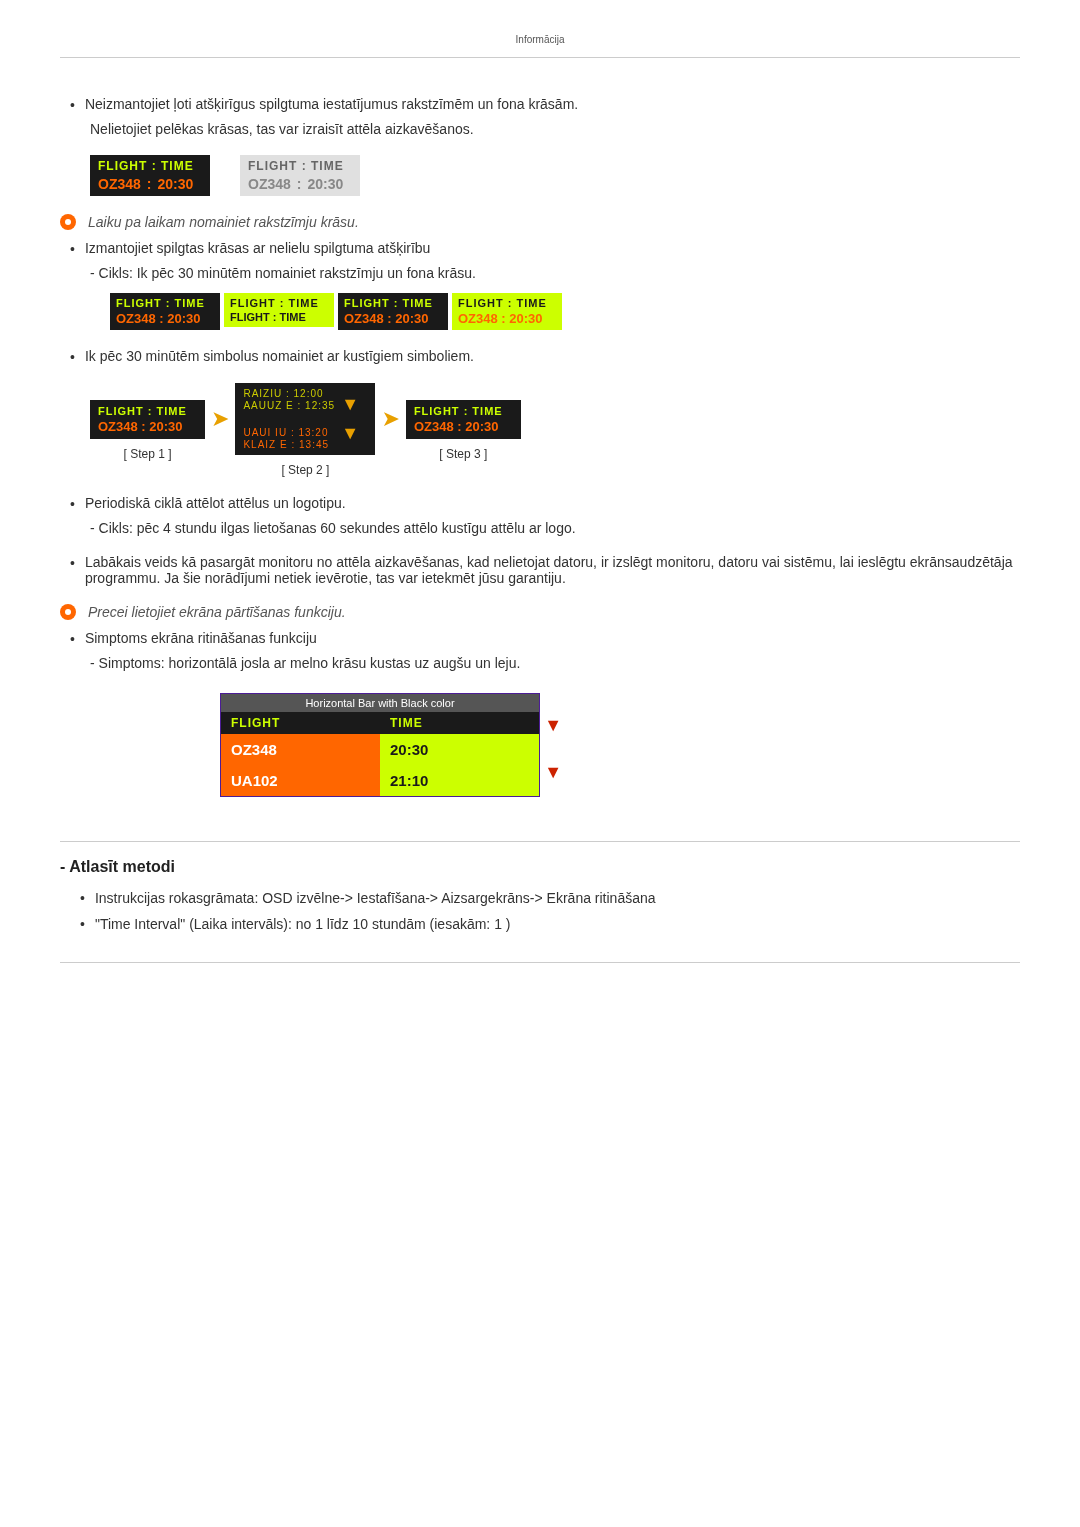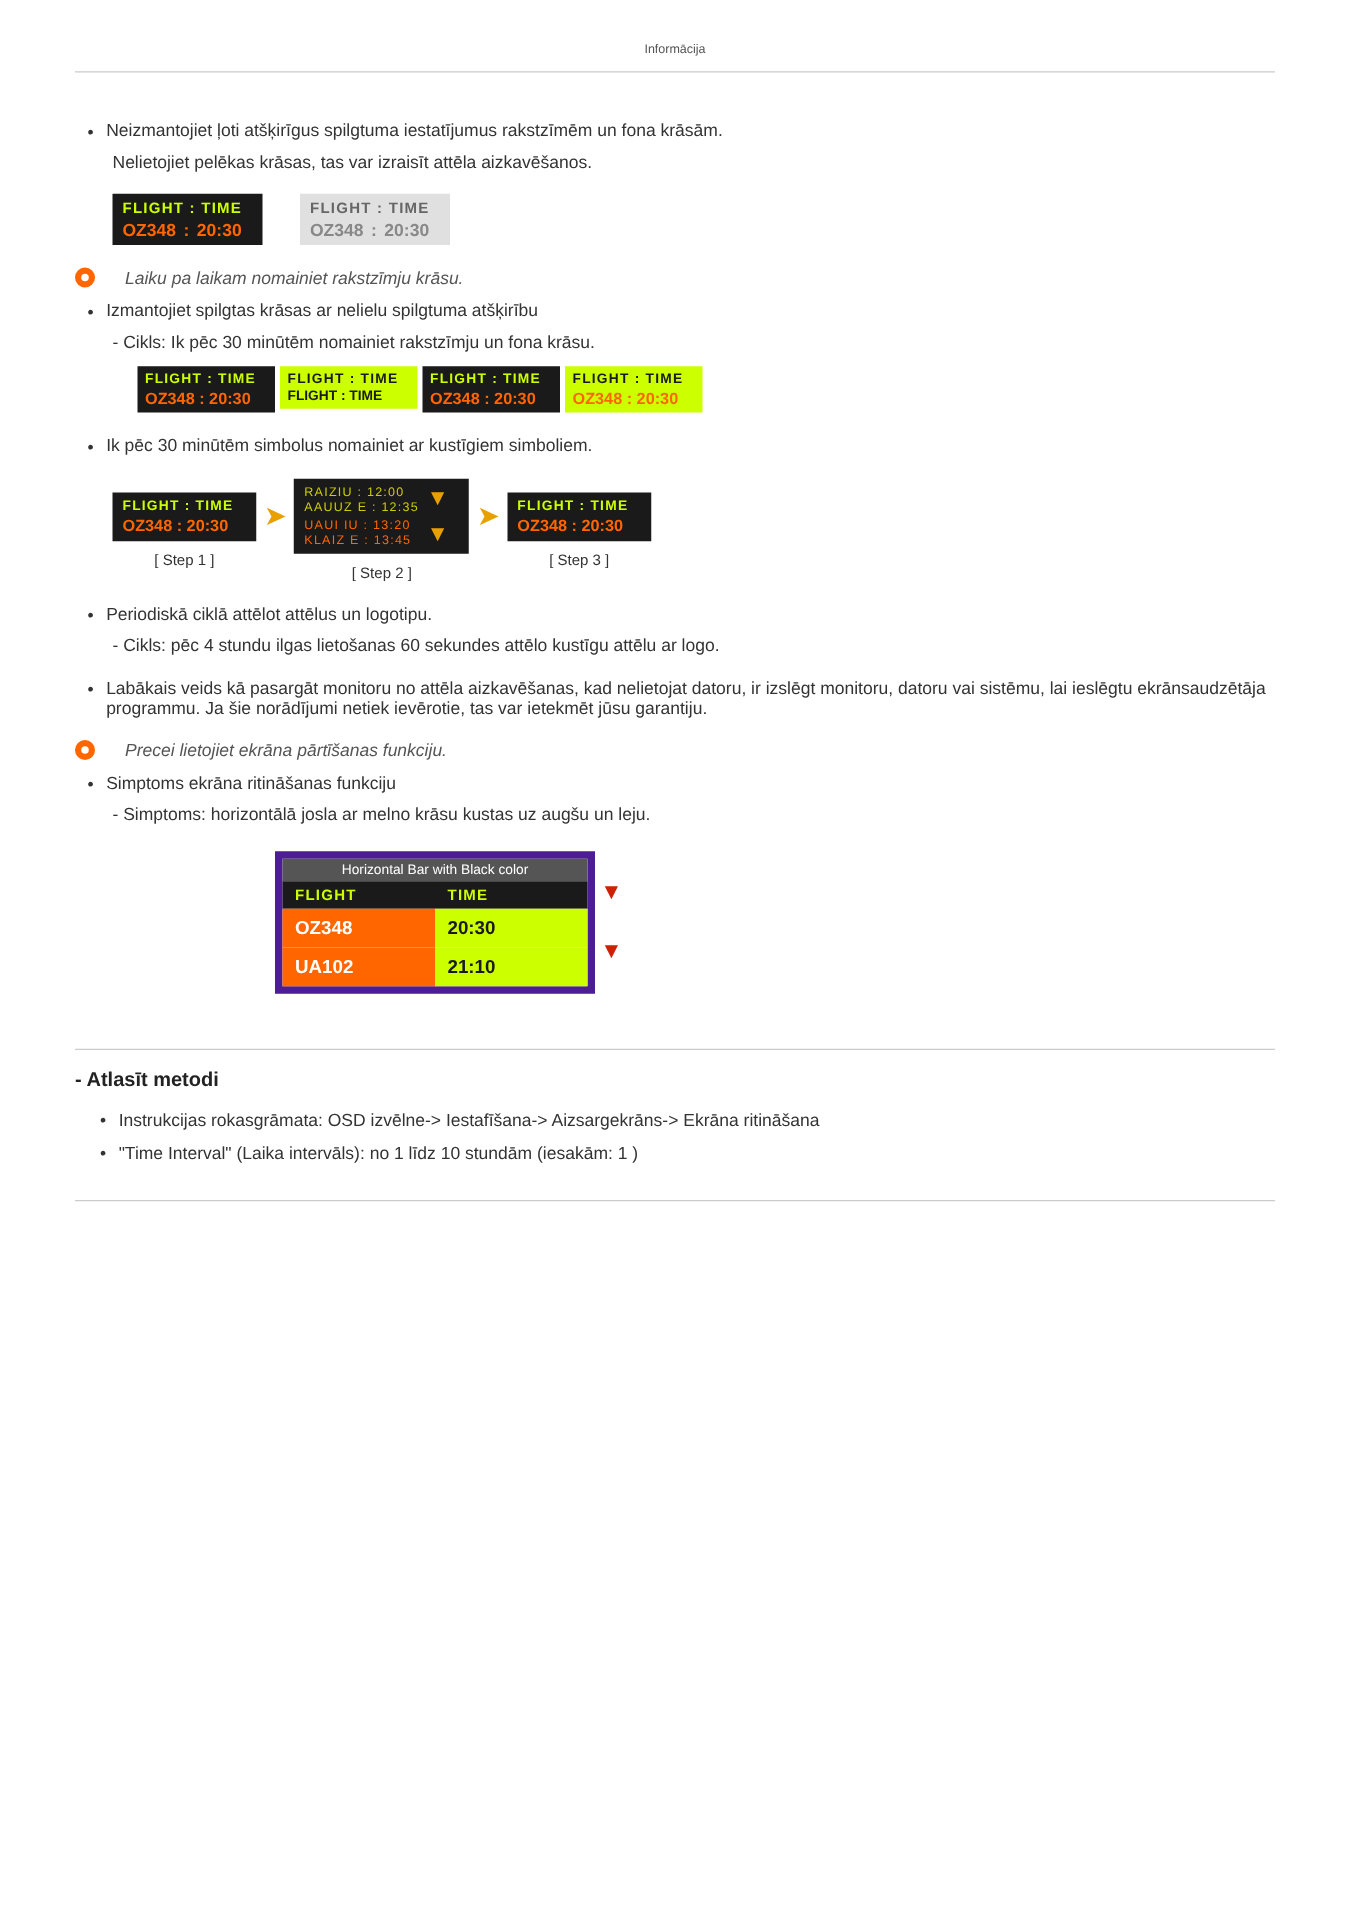--- a/index.html
+++ b/index.html
@@ -50,21 +50,21 @@
       margin-bottom: 6px;
       color: #333;
     }
 
     .italic-note {
       font-style: italic;
       color: #555;
       margin: 10px 0 10px 0;
       display: flex;
       align-items: center;
-      gap: 24px;
+      gap: 12px;
     }
 
     .orange-circle-icon {
       width: 16px;
       height: 16px;
       background: #ff6600;
       border-radius: 50%;
       display: inline-flex;
       align-items: center;
       justify-content: center;
@@ -300,21 +300,21 @@
         <div class="step-label">[ Step 1 ]</div>
       </div>
 
       <div class="arrow-right">➤</div>
 
       <div class="step-block">
         <div style="background:#1a1a1a; padding:5px 8px; min-width:140px; position:relative;">
           <div style="display:flex; align-items:center; justify-content:flex-start;">
             <div>
               <div style="font-size:10px; color:#cccc00; letter-spacing:1px; margin-bottom:1px;">RAIZIU  :  12:00</div>
-              <div style="font-size:10px; color:#cccc00; letter-spacing:1px; margin-bottom:3px;">AAUUZ E  :  12:35</div>
+              <div style="font-size:10px; color:#cccc00; letter-spacing:1px; margin-bottom:16px;">AAUUZ E  :  12:35</div>
               <div style="font-size:10px; color:#ff6600; letter-spacing:1px; margin-bottom:1px;">UAUI IU  :  13:20</div>
               <div style="font-size:10px; color:#ff6600; letter-spacing:1px;">KLAIZ E  :  13:45</div>
             </div>
             <div style="display:flex; flex-direction:column; gap:8px; margin-left:6px;">
               <span style="color:#e8a000; font-size:18px;">▼</span>
               <span style="color:#e8a000; font-size:18px;">▼</span>
             </div>
           </div>
         </div>
         <div class="step-label">[ Step 2 ]</div>
@@ -360,21 +360,21 @@
     <div class="bullet-item">
       <span class="bullet">•</span>
       <div class="content">
         <div>Simptoms ekrāna ritināšanas funkciju</div>
       </div>
     </div>
     <div class="sub-text">- Simptoms: horizontālā josla ar melno krāsu kustas uz augšu un leju.</div>
 
     
     <div style="margin: 16px 0 16px 160px; position: relative; display: inline-block;">
-      <div style="border: 6px solid #4c1d95; width: 256px;">
+      <div style="border: 1px solid #4c1d95; width: 320px;">
 
         <div style="background:#555; color:#fff; text-align:center; font-size:11px; padding:3px 6px;">Horizontal Bar with Black color</div>
 
         <div style="background:#1a1a1a; display:flex;">
           <div style="flex:1; padding:4px 10px; font-size:12px; font-weight:bold; color:#ccff00; letter-spacing:1px;">FLIGHT</div>
           <div style="flex:1; padding:4px 10px; font-size:12px; font-weight:bold; color:#ccff00; letter-spacing:1px;">TIME</div>
         </div>
 
         <div style="display:flex;">
           <div style="flex:1; padding:7px 10px; background:#ff6600; color:#fff; font-weight:bold; font-size:15px;">OZ348</div>

